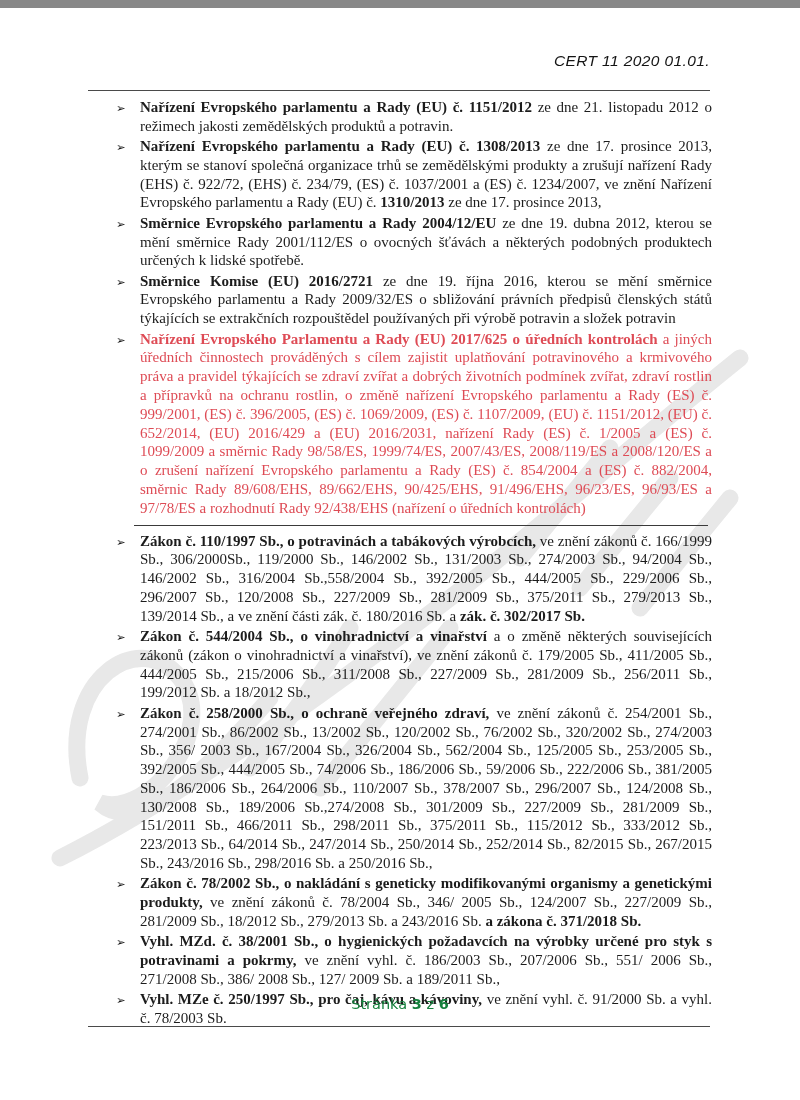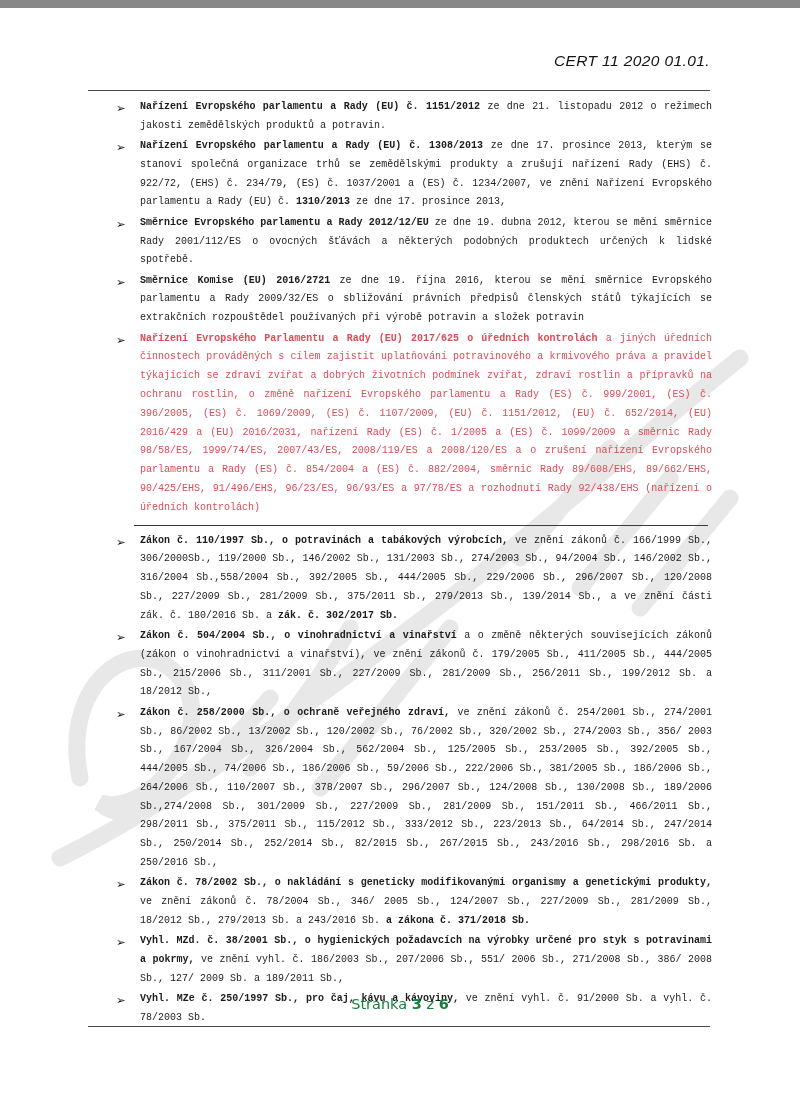--- a/index.html
+++ b/index.html
@@ -54,25 +54,24 @@
   }
   .bullet {
     flex: 0 0 24px;
     font-size: 11.5px;
     line-height: 18.8px;
     padding-top: 1px;
     color: #111;
   }
   .text {
     flex: 1;
-    font-size: 10px;
+    font-size: 15px;
     line-height: 18.8px;
     text-align: justify;
     hyphens: none;
-    font-family: Liberation Mono, monospace;
   }
   .text .b { font-weight: bold; }
   .text .red { color: var(--accent, #de4b55); }
   .rule-mid {
     border: none;
     border-top: 1.4px solid #3a3a3a;
     margin: 7px 0 6px 18px;
     width: 574px;
   }
   .footer-rule {
@@ -122,40 +121,40 @@
         <div class="li">
           <span class="bullet">➢</span>
           <span class="text"><span class="b">Nařízení Evropského parlamentu a Rady (EU) č. 1151/2012 </span><span>ze dne 21. listopadu 2012 o režimech jakosti zemědělských produktů a potravin.</span></span>
         </div>
         <div class="li">
           <span class="bullet">➢</span>
           <span class="text"><span class="b">Nařízení Evropského parlamentu a Rady (EU) č. 1308/2013 </span><span>ze dne 17. prosince 2013, kterým se stanoví společná organizace trhů se zemědělskými produkty a zrušují nařízení Rady (EHS) č. 922/72, (EHS) č. 234/79, (ES) č. 1037/2001 a (ES) č. 1234/2007, ve znění Nařízení Evropského parlamentu a Rady (EU) č. </span><span class="b">1310/2013 </span><span>ze dne 17. prosince 2013,</span></span>
         </div>
         <div class="li">
           <span class="bullet">➢</span>
-          <span class="text"><span class="b">Směrnice Evropského parlamentu a Rady 2012/12/EU </span><span>ze dne 19. dubna 2012, kterou se mění směrnice Rady 2001/112/ES o ovocných šťávách a některých podobných produktech určených k lidské spotřebě.</span></span>
+          <span class="text"><span class="b">Směrnice Evropského parlamentu a Rady 2004/12/EU </span><span>ze dne 19. dubna 2012, kterou se mění směrnice Rady 2001/112/ES o ovocných šťávách a některých podobných produktech určených k lidské spotřebě.</span></span>
         </div>
         <div class="li">
           <span class="bullet">➢</span>
           <span class="text"><span class="b">Směrnice Komise (EU) 2016/2721 </span><span>ze dne 19. října 2016, kterou se mění směrnice Evropského parlamentu a Rady 2009/32/ES o sbližování právních předpisů členských států týkajících se extrakčních rozpouštědel používaných při výrobě potravin a složek potravin</span></span>
         </div>
         <div class="li">
           <span class="bullet">➢</span>
           <span class="text"><span class="b red">Nařízení Evropského Parlamentu a Rady (EU) 2017/625 o úředních kontrolách </span><span class="red">a jiných úředních činnostech prováděných s cílem zajistit uplatňování potravinového a krmivového práva a pravidel týkajících se zdraví zvířat a dobrých životních podmínek zvířat, zdraví rostlin a přípravků na ochranu rostlin, o změně nařízení Evropského parlamentu a Rady (ES) č. 999/2001, (ES) č. 396/2005, (ES) č. 1069/2009, (ES) č. 1107/2009, (EU) č. 1151/2012, (EU) č. 652/2014, (EU) 2016/429 a (EU) 2016/2031, nařízení Rady (ES) č. 1/2005 a (ES) č. 1099/2009 a směrnic Rady 98/58/ES, 1999/74/ES, 2007/43/ES, 2008/119/ES a 2008/120/ES a o zrušení nařízení Evropského parlamentu a Rady (ES) č. 854/2004 a (ES) č. 882/2004, směrnic Rady 89/608/EHS, 89/662/EHS, 90/425/EHS, 91/496/EHS, 96/23/ES, 96/93/ES a 97/78/ES a rozhodnutí Rady 92/438/EHS (nařízení o úředních kontrolách)</span></span>
         </div>
       </div>
     <hr class="rule-mid">
     <div class="legal-list" id="list-1">
         <div class="li">
           <span class="bullet">➢</span>
           <span class="text"><span class="b">Zákon č. 110/1997 Sb., o potravinách a tabákových výrobcích, </span><span>ve znění zákonů č. 166/1999 Sb., 306/2000Sb., 119/2000 Sb., 146/2002 Sb., 131/2003 Sb., 274/2003 Sb., 94/2004 Sb., 146/2002 Sb., 316/2004 Sb.,558/2004 Sb., 392/2005 Sb., 444/2005 Sb., 229/2006 Sb., 296/2007 Sb., 120/2008 Sb., 227/2009 Sb., 281/2009 Sb., 375/2011 Sb., 279/2013 Sb., 139/2014 Sb., a ve znění části zák. č. 180/2016 Sb. a </span><span class="b">zák. č. 302/2017 Sb.</span></span>
         </div>
         <div class="li">
           <span class="bullet">➢</span>
-          <span class="text"><span class="b">Zákon č. 504/2004 Sb., o vinohradnictví a vinařství </span><span>a o změně některých souvisejících zákonů (zákon o vinohradnictví a vinařství), ve znění zákonů č. 179/2005 Sb., 411/2005 Sb., 444/2005 Sb., 215/2006 Sb., 311/2001 Sb., 227/2009 Sb., 281/2009 Sb., 256/2011 Sb., 199/2012 Sb. a 18/2012 Sb.,</span></span>
+          <span class="text"><span class="b">Zákon č. 544/2004 Sb., o vinohradnictví a vinařství </span><span>a o změně některých souvisejících zákonů (zákon o vinohradnictví a vinařství), ve znění zákonů č. 179/2005 Sb., 411/2005 Sb., 444/2005 Sb., 215/2006 Sb., 311/2008 Sb., 227/2009 Sb., 281/2009 Sb., 256/2011 Sb., 199/2012 Sb. a 18/2012 Sb.,</span></span>
         </div>
         <div class="li">
           <span class="bullet">➢</span>
           <span class="text"><span class="b">Zákon č. 258/2000 Sb., o ochraně veřejného zdraví, </span><span>ve znění zákonů č. 254/2001 Sb., 274/2001 Sb., 86/2002 Sb., 13/2002 Sb., 120/2002 Sb., 76/2002 Sb., 320/2002 Sb., 274/2003 Sb., 356/ 2003 Sb., 167/2004 Sb., 326/2004 Sb., 562/2004 Sb., 125/2005 Sb., 253/2005 Sb., 392/2005 Sb., 444/2005 Sb., 74/2006 Sb., 186/2006 Sb., 59/2006 Sb., 222/2006 Sb., 381/2005 Sb., 186/2006 Sb., 264/2006 Sb., 110/2007 Sb., 378/2007 Sb., 296/2007 Sb., 124/2008 Sb., 130/2008 Sb., 189/2006 Sb.,274/2008 Sb., 301/2009 Sb., 227/2009 Sb., 281/2009 Sb., 151/2011 Sb., 466/2011 Sb., 298/2011 Sb., 375/2011 Sb., 115/2012 Sb., 333/2012 Sb., 223/2013 Sb., 64/2014 Sb., 247/2014 Sb., 250/2014 Sb., 252/2014 Sb., 82/2015 Sb., 267/2015 Sb., 243/2016 Sb., 298/2016 Sb. a 250/2016 Sb.,</span></span>
         </div>
         <div class="li">
           <span class="bullet">➢</span>
           <span class="text"><span class="b">Zákon č. 78/2002 Sb., o nakládání s geneticky modifikovanými organismy a genetickými produkty, </span><span>ve znění zákonů č. 78/2004 Sb., 346/ 2005 Sb., 124/2007 Sb., 227/2009 Sb., 281/2009 Sb., 18/2012 Sb., 279/2013 Sb. a 243/2016 Sb. </span><span class="b">a zákona č. 371/2018 Sb.</span></span>
         </div>
         <div class="li">

